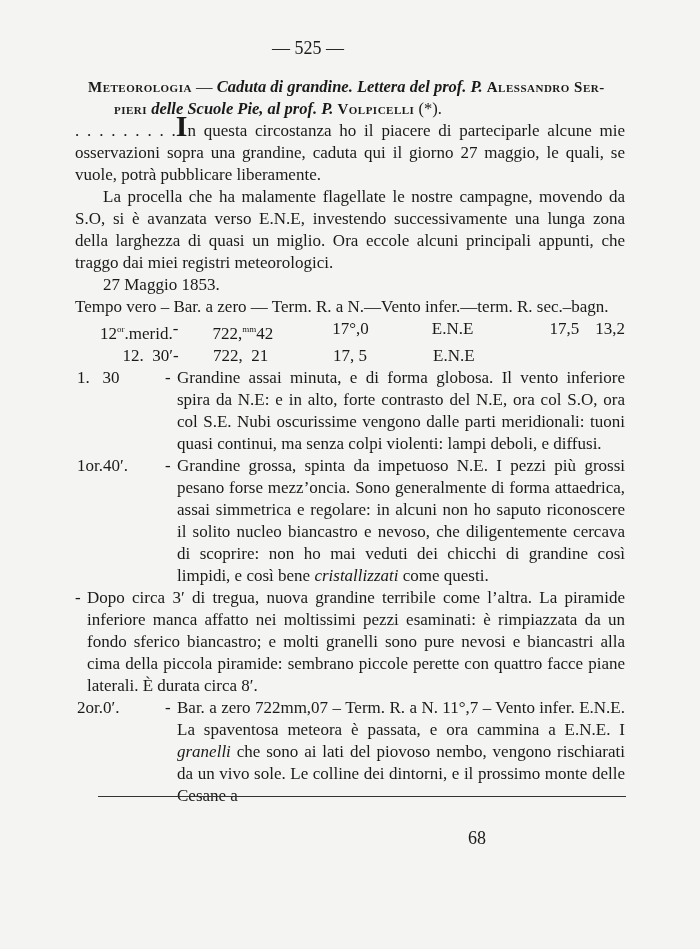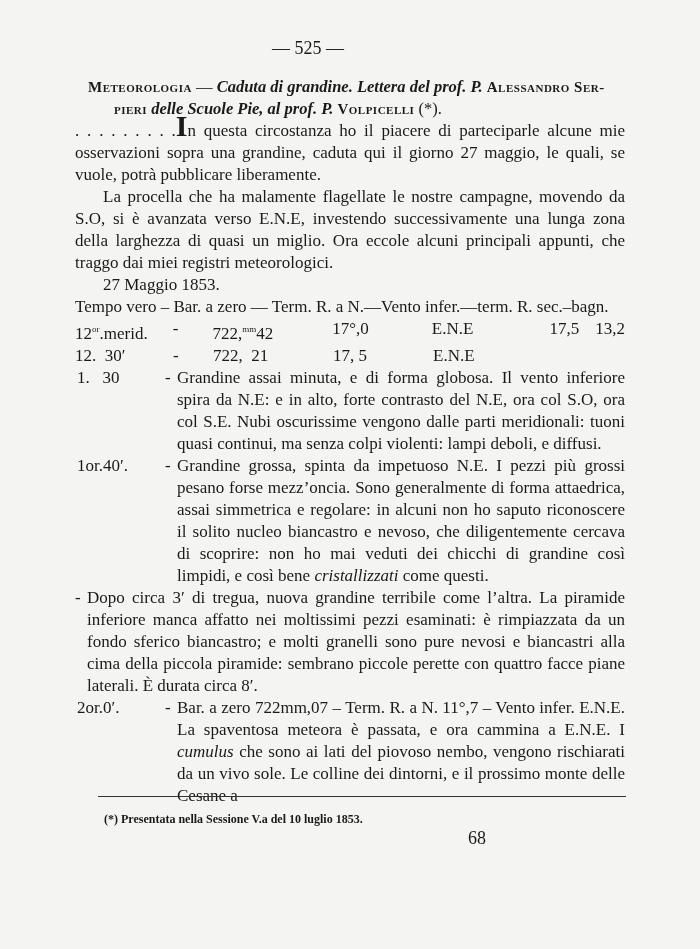--- a/index.html
+++ b/index.html
@@ -16,21 +16,21 @@
   .title .sc { font-variant: small-caps; font-weight: bold; font-size: 15px; letter-spacing: 0.5px; }
   .title i { font-style: italic; font-weight: bold; }
   .title .line2 { padding-left: 26px; display: block; }
   .body { position: absolute; left: 75px; top: 113px; width: 550px; font-size: 17px; line-height: 22px; }
   .p { text-align: justify; text-align-last: left; margin: 0; }
   .indent { text-indent: 28px; }
   .dropcap { font-size: 30px; font-weight: bold; line-height: 14px; }
   .date { padding-left: 28px; margin-top: 0; }
   .psico { text-align: right; padding-right: 12px; margin-top: 6px; }
   .row { display: flex; white-space: nowrap; }
-  .c1 { width: 98px; }
+  .c1 { width: 98px; text-align: right; }
   .c2 { width: 40px; }
   .c3 { width: 120px; }
   .c4 { width: 100px; }
   .c5 { width: 118px; }
   .entry { display: flex; }
   .entry .t { width: 88px; flex: none; padding-left: 2px; }
   .entry .d { width: 12px; flex: none; }
   .entry .x { flex: 1; text-align: justify; text-align-last: left; }
   .rule { position: absolute; left: 98px; top: 796px; width: 528px; height: 0; border-top: 1px solid #333; }
   .foot { position: absolute; left: 104px; top: 812px; font-size: 12px; font-weight: bold; }
@@ -84,20 +84,19 @@
       <span class="d">-</span>
       <span class="x"><span>Grandine grossa, spinta da impetuoso N.E. I pezzi più grossi pesano forse mezz’oncia. Sono generalmente di forma attaedrica, assai simmetrica e regolare: in alcuni non ho saputo riconoscere il solito nucleo biancastro e nevoso, che diligentemente cercava di scoprire: non ho mai veduti dei chicchi di grandine così limpidi, e così bene </span><i>cristallizzati</i><span> come questi.</span></span>
     </div>
     <div class="entry">
       <span class="d">-</span>
       <span class="x">Dopo circa 3′ di tregua, nuova grandine terribile come l’altra. La piramide inferiore manca affatto nei moltissimi pezzi esaminati: è rimpiazzata da un fondo sferico biancastro; e molti granelli sono pure nevosi e biancastri alla cima della piccola piramide: sembrano piccole perette con quattro facce piane laterali. È durata circa 8′.</span>
     </div>
     <div class="entry">
       <span class="t">2or.0′.</span>
       <span class="d">-</span>
-      <span class="x"><span>Bar. a zero 722mm,07 – Term. R. a N. 11°,7 – Vento infer. E.N.E. La spaventosa meteora è passata, e ora cammina a E.N.E. I </span><i>cumulus</i><span> che sono ai lati del piovoso nembo, vengono rischiarati da un vivo sole. Le colline dei dintorni, e il prossimo monte delle Cesane a</span></span>
+      <span class="x"><span>Bar. a zero 722mm,07 – Term. R. a N. 11°,7 – Vento infer. E.N.E. La spaventosa meteora è passata, e ora cammina a E.N.E. I </span><i>granelli</i><span> che sono ai lati del piovoso nembo, vengono rischiarati da un vivo sole. Le colline dei dintorni, e il prossimo monte delle Cesane a</span></span>
     </div>
   </div>
 
   <div class="rule"></div>
-  <div class="foot">(*) Presentata nella Sessione V.a del 10 luglio 1853.</div>
   <div class="sig">68</div>
 </div>
 
 </body></html>

